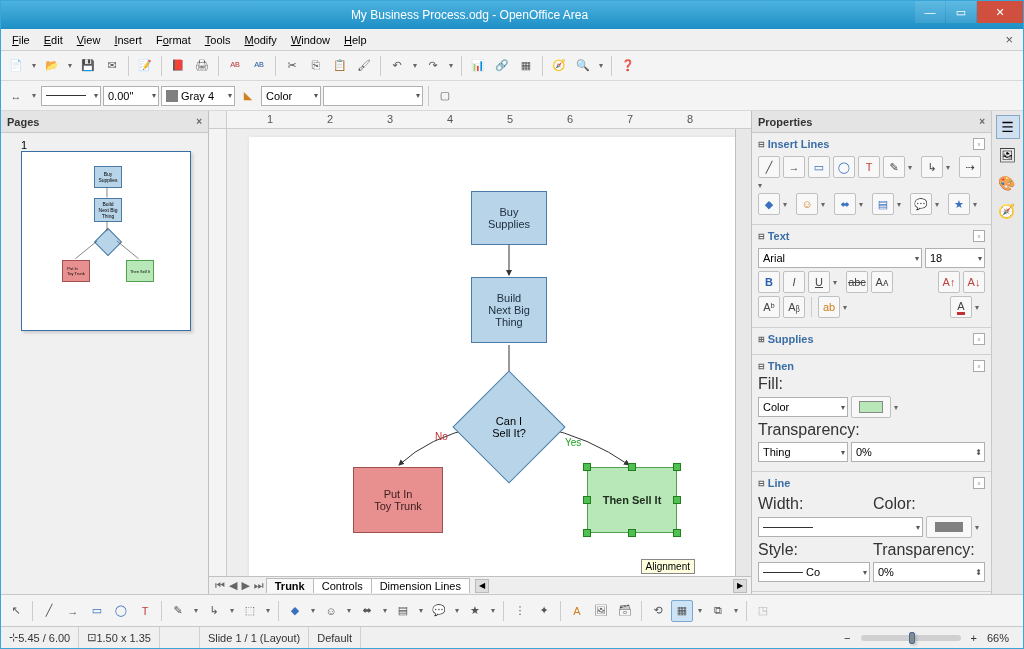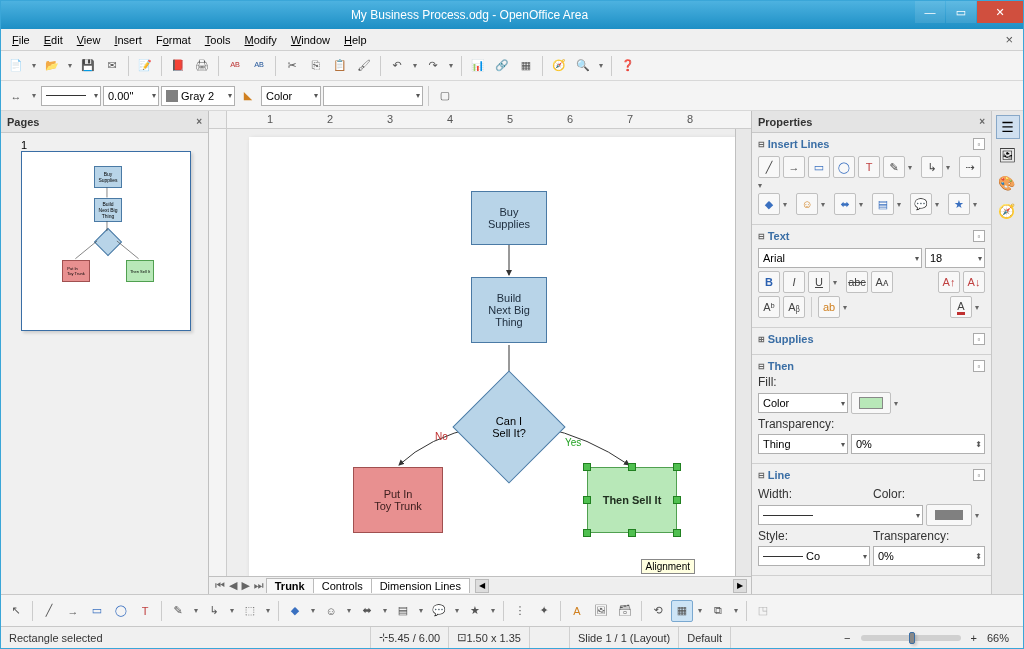--- a/index.html
+++ b/index.html
@@ -43,21 +43,21 @@
 .hscroll .arr { width: 14px; height: 14px; background: #ddd; border: 1px solid #bbb; font-size: 8px; display: flex; align-items: center; justify-content: center; }
 .hscroll .track { flex: 1; height: 14px; background: #eee; }
 .props { width: 240px; background: #f0f0f0; border-left: 1px solid #c0c0c0; display: flex; flex-direction: column; overflow: hidden; }
 .psection { border-bottom: 1px solid #d0d0d0; padding: 2px 6px 6px 6px; }
 .psechdr { display: flex; align-items: center; padding: 3px 0; color: #3a6ea5; font-weight: bold; }
 .psechdr .collapse { margin-right: 3px; font-size: 8px; color: #666; }
 .psechdr .more { margin-left: auto; width: 12px; height: 12px; border: 1px solid #aaa; background: #fff; font-size: 8px; display: flex; align-items: center; justify-content: center; color: #555; }
 .prow { display: flex; align-items: center; gap: 3px; margin: 3px 0; flex-wrap: wrap; }
 .pbtn { width: 22px; height: 22px; border: 1px solid #c0c0c0; background: #f8f8f8; display: flex; align-items: center; justify-content: center; border-radius: 2px; font-size: 11px; color: #444; }
 .pdd { width: 10px; font-size: 8px; color: #666; }
-.plbl { font-size: 12px; color: #333; }
+.plbl { font-size: 16px; color: #333; }
 .pcombo { height: 20px; border: 1px solid #b0b0b0; background: #fff; display: flex; align-items: center; padding: 0 2px 0 4px; font-size: 11px; flex: 1; }
 .pcombo .dd { margin-left: auto; font-size: 8px; color: #555; }
 .sidetools { width: 32px; background: #e8e8e8; border-left: 1px solid #c8c8c8; display: flex; flex-direction: column; align-items: center; padding-top: 4px; gap: 4px; }
 .sidetools .st { width: 24px; height: 24px; display: flex; align-items: center; justify-content: center; font-size: 14px; }
 .bottombar { height: 32px; background: #f4f4f4; border-top: 1px solid #c8c8c8; display: flex; align-items: center; padding: 0 4px; gap: 2px; }
 .statusbar { height: 22px; background: #f0f0f0; border-top: 1px solid #c8c8c8; display: flex; align-items: center; font-size: 11px; color: #333; }
 .statusbar .cell { padding: 0 8px; border-right: 1px solid #d0d0d0; height: 100%; display: flex; align-items: center; }
 .fc-box { position: absolute; border: 1px solid #4a7aa5; background: #b8d4e8; display: flex; align-items: center; justify-content: center; text-align: center; font-size: 11px; color: #203040; padding: 4px; }
 .fc-diamond { position: absolute; width: 80px; height: 80px; }
 .fc-diamond .inner { width: 100%; height: 100%; background: #b8d4e8; border: 1px solid #4a7aa5; transform: rotate(45deg); }
@@ -139,21 +139,21 @@
   <div class="tcombo" style="width:60px">
       <span style="border-top:1px solid #333;width:40px"></span>
       <span class="dd">▾</span>
     </div>
   <div class="tcombo" style="width:56px">
       <span>0.00"</span>
       <span class="dd">▾</span>
     </div>
   <div class="tcombo" style="width:74px">
       <span style="width:12px;height:12px;background:#808080;margin-right:3px"></span>
-      <span>Gray 2</span>
+      <span>Gray 4</span>
       <span class="dd">▾</span>
     </div>
   <div class="tbtn" style="color:#d08020">◣</div>
   <div class="tcombo" style="width:60px">
       <span>Color</span>
       <span class="dd">▾</span>
     </div>
   <div class="tcombo" style="width:100px">
       <span></span>
       <span class="dd">▾</span>
@@ -484,21 +484,20 @@
   <div class="tbtn">⟲</div>
   <div class="tbtn" style="background:#cde4f6;border:1px solid #7aa8d0">▦</div>
     <div class="tdd">▾</div>
   <div class="tbtn">⧉</div>
     <div class="tdd">▾</div>
   <div class="tsep"></div>
   <div class="tbtn" style="opacity:.4">◳</div>
 </div>
 
 <div class="statusbar">
-  <div class="cell" style="width:370px">Rectangle selected</div>
   <div class="cell">⊹ <span>5.45 / 6.00</span></div>
   <div class="cell">⊡ <span>1.50 x 1.35</span></div>
   <div class="cell" style="width:40px"></div>
   <div class="cell">Slide 1 / 1 (Layout)</div>
   <div class="cell">Default</div>
   <div class="cell" style="margin-left:auto;border:none">
     <span style="padding:0 4px">−</span>
     <div class="zoomslider">
         <div class="thumb"></div>
       </div>

